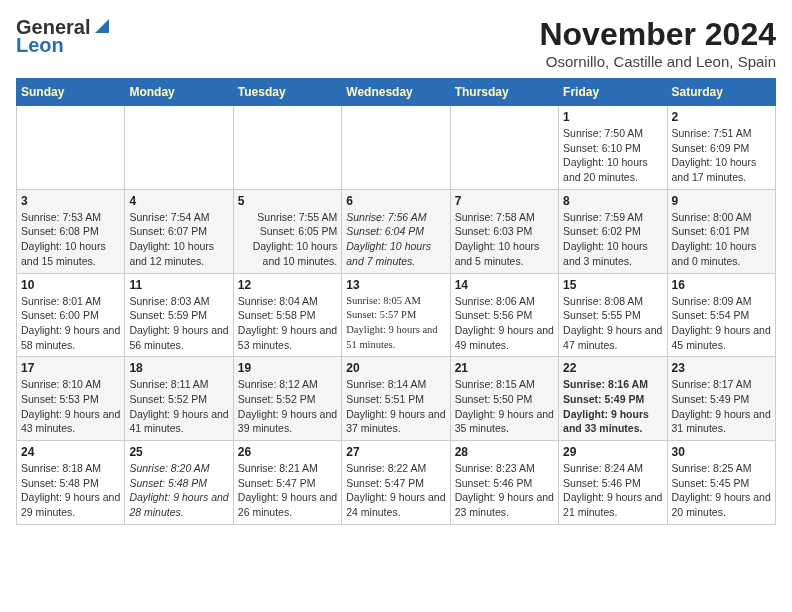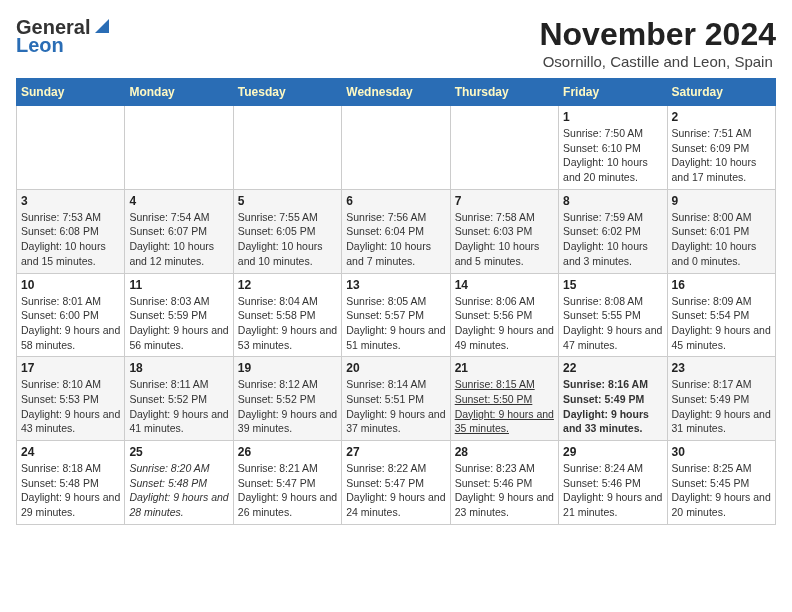--- a/index.html
+++ b/index.html
@@ -18,21 +18,21 @@
     }
     .logo {
       display: flex;
       flex-direction: column;
       align-items: flex-start;
       font-size: 18px;
       font-weight: bold;
       line-height: 1.1;
     }
     .title-block {
-      text-align: center;
+      text-align: right;
     }
     .title-block h1 {
       font-size: 32px;
       font-weight: bold;
       color: #222;
     }
     .title-block h2 {
       font-size: 15px;
       color: #444;
       font-weight: normal;
@@ -135,27 +135,27 @@
 Daylight: 10 hours and 15 minutes.</div>
         </td>
         <td>
           <div class="day-number">4</div>
           <div class="day-info" style="white-space: pre-line;">Sunrise: 7:54 AM
 Sunset: 6:07 PM
 Daylight: 10 hours and 12 minutes.</div>
         </td>
         <td>
           <div class="day-number">5</div>
-          <div class="day-info" style="white-space: pre-line;">Sunrise: 7:55 AM
+          <div class="day-info" style="white-space: pre-line; text-align: right;">Sunrise: 7:55 AM
 Sunset: 6:05 PM
 Daylight: 10 hours and 10 minutes.</div>
         </td>
         <td>
           <div class="day-number">6</div>
-          <div class="day-info" style="white-space: pre-line;">Sunrise: 7:56 AM
+          <div class="day-info" style="white-space: pre-line; font-style: italic;">Sunrise: 7:56 AM
 Sunset: 6:04 PM
 Daylight: 10 hours and 7 minutes.</div>
         </td>
         <td>
           <div class="day-number">7</div>
           <div class="day-info" style="white-space: pre-line;">Sunrise: 7:58 AM
 Sunset: 6:03 PM
 Daylight: 10 hours and 5 minutes.</div>
         </td>
         <td>
@@ -185,21 +185,21 @@
 Daylight: 9 hours and 56 minutes.</div>
         </td>
         <td>
           <div class="day-number">12</div>
           <div class="day-info" style="white-space: pre-line;">Sunrise: 8:04 AM
 Sunset: 5:58 PM
 Daylight: 9 hours and 53 minutes.</div>
         </td>
         <td>
           <div class="day-number">13</div>
-          <div class="day-info" style="white-space: pre-line;">Sunrise: 8:05 AM
+          <div class="day-info" style="white-space: pre-line; font-family: Liberation Serif, serif;">Sunrise: 8:05 AM
 Sunset: 5:57 PM
 Daylight: 9 hours and 51 minutes.</div>
         </td>
         <td>
           <div class="day-number">14</div>
           <div class="day-info" style="white-space: pre-line;">Sunrise: 8:06 AM
 Sunset: 5:56 PM
 Daylight: 9 hours and 49 minutes.</div>
         </td>
         <td>
@@ -235,21 +235,21 @@
 Daylight: 9 hours and 39 minutes.</div>
         </td>
         <td>
           <div class="day-number">20</div>
           <div class="day-info" style="white-space: pre-line;">Sunrise: 8:14 AM
 Sunset: 5:51 PM
 Daylight: 9 hours and 37 minutes.</div>
         </td>
         <td>
           <div class="day-number">21</div>
-          <div class="day-info" style="white-space: pre-line; text-decoration: underline;">Sunrise: 8:15 AM
+          <div class="day-info" style="white-space: pre-line;">Sunrise: 8:15 AM
 Sunset: 5:50 PM
 Daylight: 9 hours and 35 minutes.</div>
         </td>
         <td>
           <div class="day-number">22</div>
           <div class="day-info" style="white-space: pre-line; font-weight: bold;">Sunrise: 8:16 AM
 Sunset: 5:49 PM
 Daylight: 9 hours and 33 minutes.</div>
         </td>
         <td>

